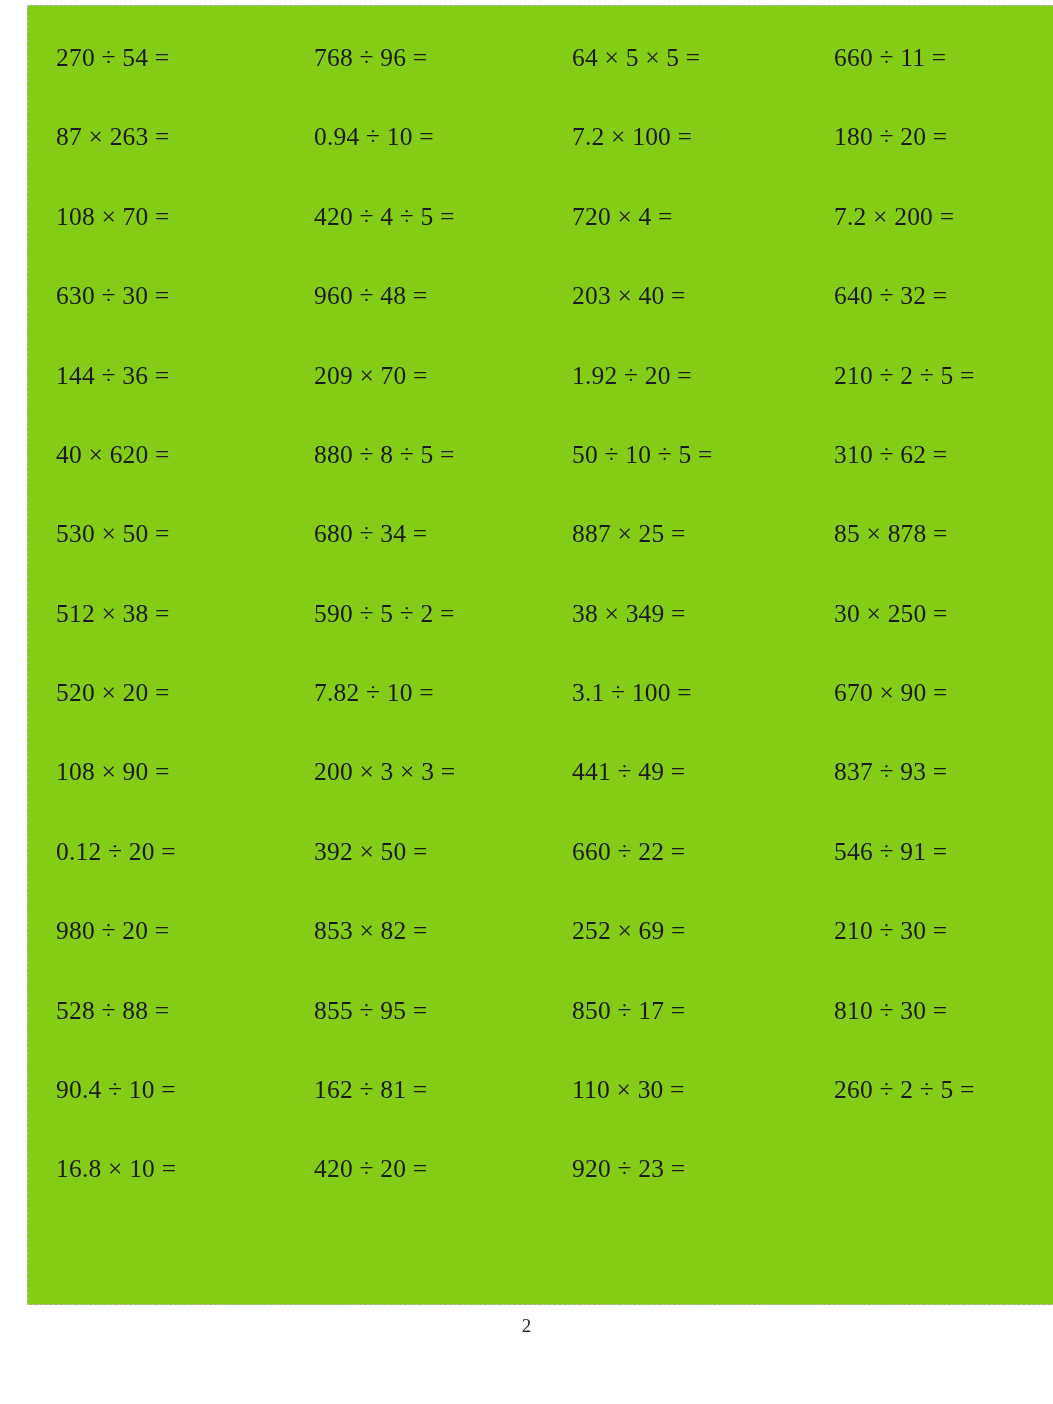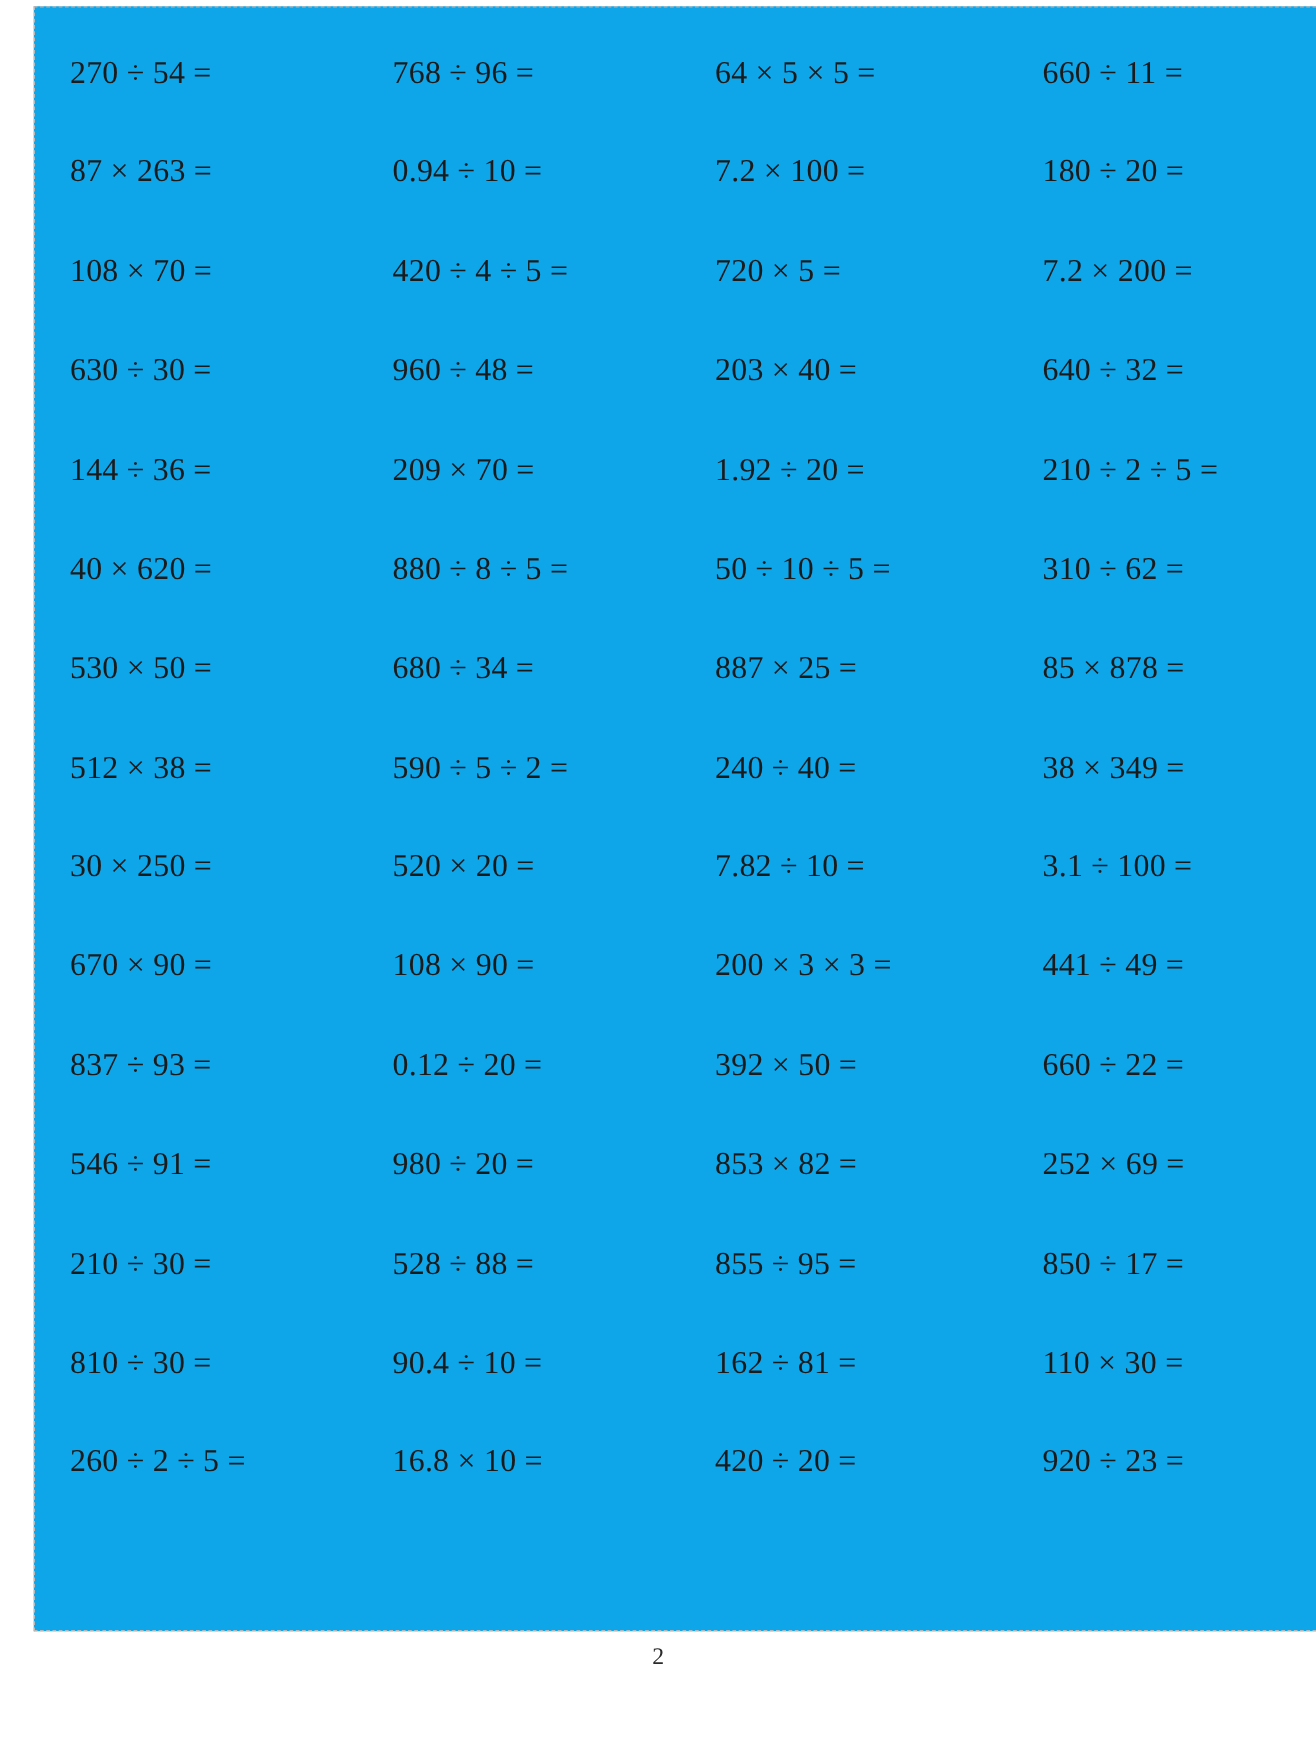--- a/index.html
+++ b/index.html
@@ -20,21 +20,21 @@
   
   #worksheet-sheet {
     position: absolute;
     left: 27px;
     top: 5px;
     width: 1026px;
     height: 1300px;
     border: 1px dashed #b9b9b9;
     border-right: none;
     box-sizing: border-box;
-    background: #0ea5e9;
+    background: #84cc16;
   }
 
   
   #problem-grid {
     position: absolute;
     left: 0;
     top: 0;
     width: 100%;
     height: 100%;
     display: grid;
@@ -80,41 +80,40 @@
       <div class="problem-cell">270 ÷ 54 =</div>
       <div class="problem-cell">768 ÷ 96 =</div>
       <div class="problem-cell">64 × 5 × 5 =</div>
       <div class="problem-cell">660 ÷ 11 =</div>
       <div class="problem-cell">87 × 263 =</div>
       <div class="problem-cell">0.94 ÷ 10 =</div>
       <div class="problem-cell">7.2 × 100 =</div>
       <div class="problem-cell">180 ÷ 20 =</div>
       <div class="problem-cell">108 × 70 =</div>
       <div class="problem-cell">420 ÷ 4 ÷ 5 =</div>
-      <div class="problem-cell">720 × 5 =</div>
+      <div class="problem-cell">720 × 4 =</div>
       <div class="problem-cell">7.2 × 200 =</div>
       <div class="problem-cell">630 ÷ 30 =</div>
       <div class="problem-cell">960 ÷ 48 =</div>
       <div class="problem-cell">203 × 40 =</div>
       <div class="problem-cell">640 ÷ 32 =</div>
       <div class="problem-cell">144 ÷ 36 =</div>
       <div class="problem-cell">209 × 70 =</div>
       <div class="problem-cell">1.92 ÷ 20 =</div>
       <div class="problem-cell">210 ÷ 2 ÷ 5 =</div>
       <div class="problem-cell">40 × 620 =</div>
       <div class="problem-cell">880 ÷ 8 ÷ 5 =</div>
       <div class="problem-cell">50 ÷ 10 ÷ 5 =</div>
       <div class="problem-cell">310 ÷ 62 =</div>
       <div class="problem-cell">530 × 50 =</div>
       <div class="problem-cell">680 ÷ 34 =</div>
       <div class="problem-cell">887 × 25 =</div>
       <div class="problem-cell">85 × 878 =</div>
       <div class="problem-cell">512 × 38 =</div>
       <div class="problem-cell">590 ÷ 5 ÷ 2 =</div>
-      <div class="problem-cell">240 ÷ 40 =</div>
       <div class="problem-cell">38 × 349 =</div>
       <div class="problem-cell">30 × 250 =</div>
       <div class="problem-cell">520 × 20 =</div>
       <div class="problem-cell">7.82 ÷ 10 =</div>
       <div class="problem-cell">3.1 ÷ 100 =</div>
       <div class="problem-cell">670 × 90 =</div>
       <div class="problem-cell">108 × 90 =</div>
       <div class="problem-cell">200 × 3 × 3 =</div>
       <div class="problem-cell">441 ÷ 49 =</div>
       <div class="problem-cell">837 ÷ 93 =</div>

